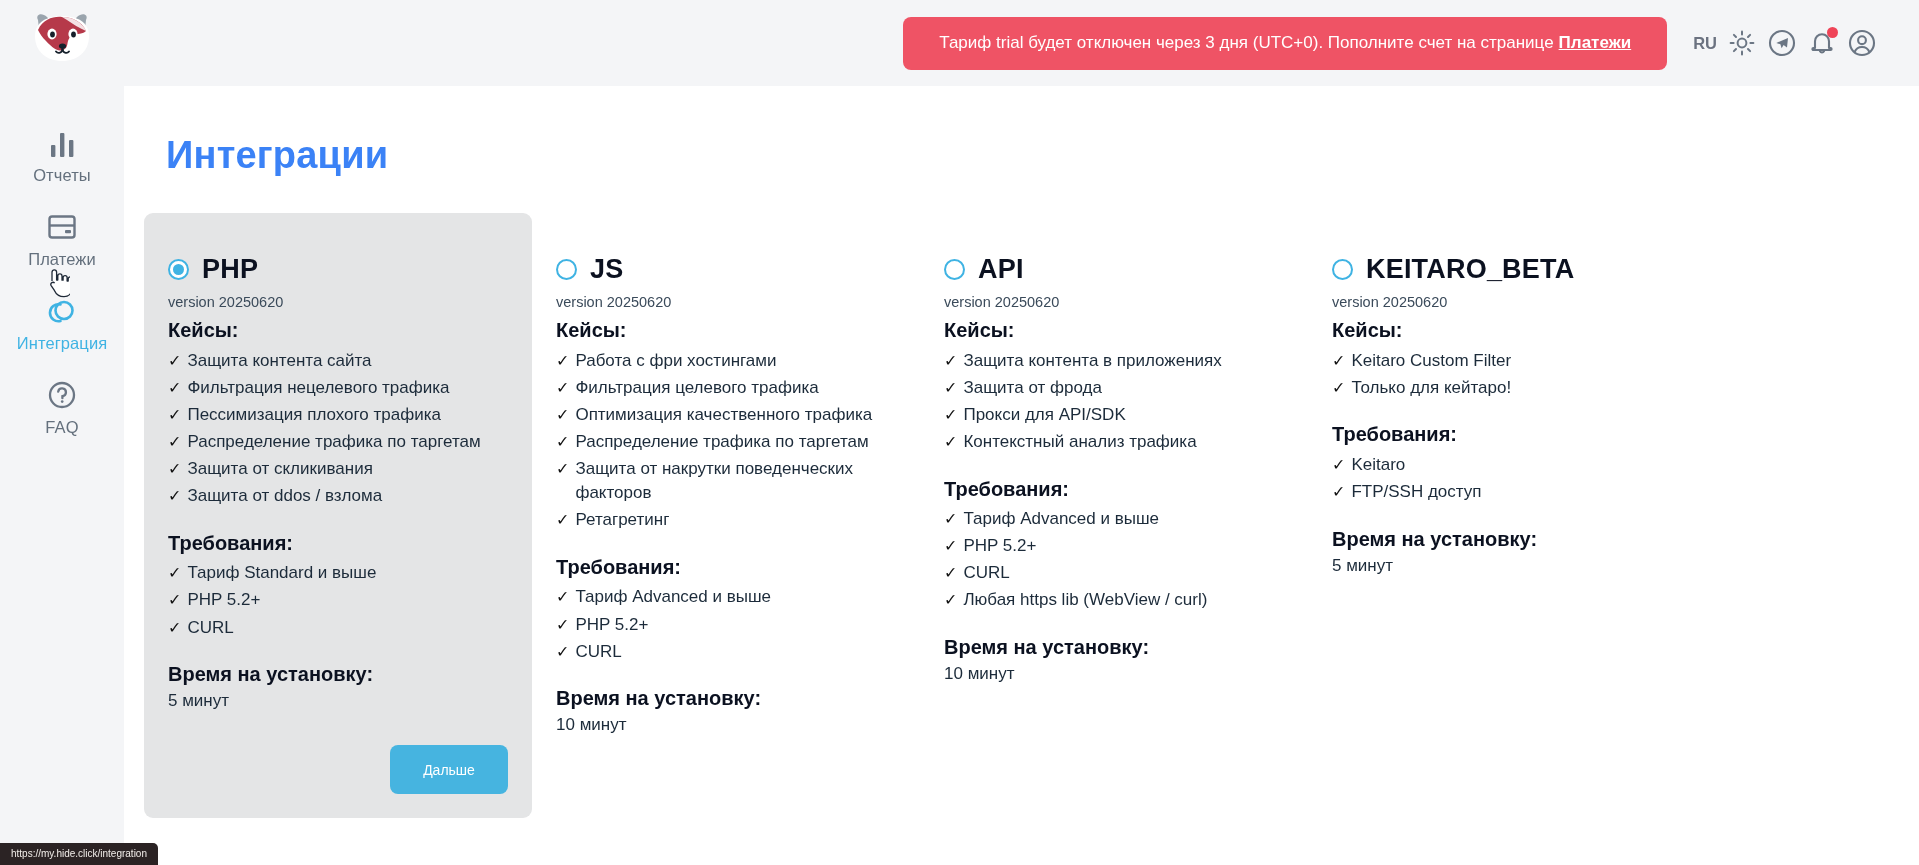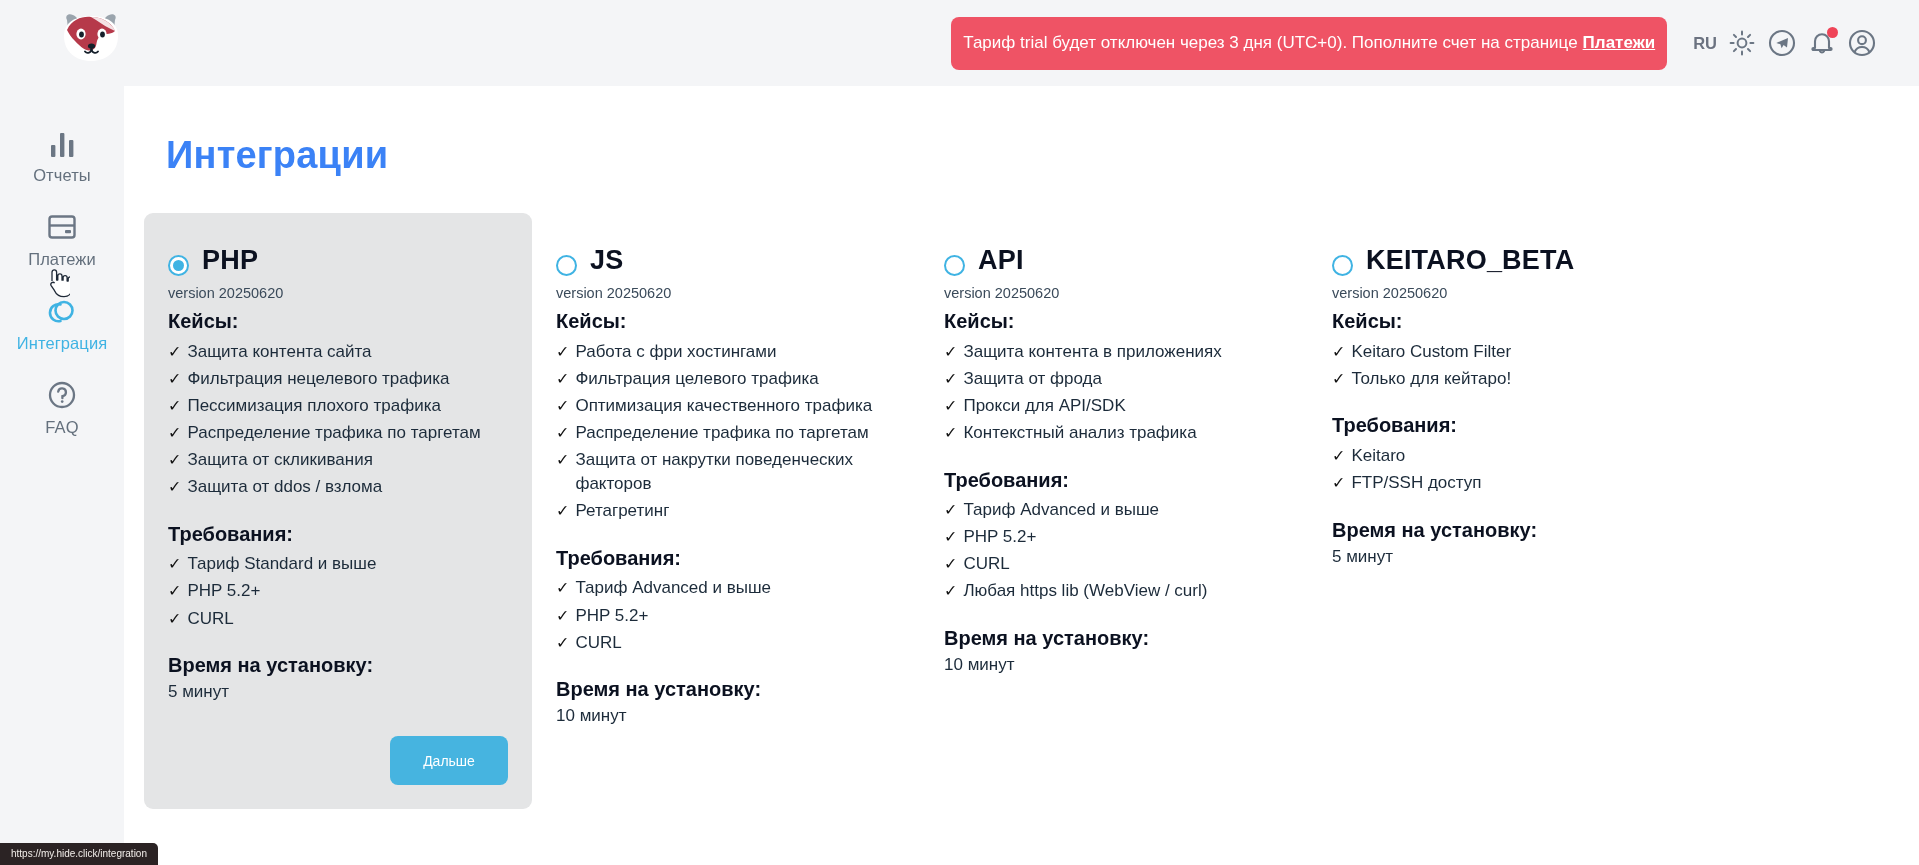--- a/index.html
+++ b/index.html
@@ -9,21 +9,21 @@
     font-family: "Liberation Sans", sans-serif;
     overflow: hidden;
   }
   #app { position: relative; width: 1919px; height: 865px; }
 
   
   .sidebar {
     position: absolute; left: 0; top: 0;
     width: 124px; height: 865px;
     background: #f4f5f7;
-    display: flex; flex-direction: column; align-items: flex-end;
+    display: flex; flex-direction: column; align-items: center;
   }
   .logo { margin-top: 10px; width: 66px; height: 56px; }
   .nav { margin-top: 46px; width: 100%; display: flex; flex-direction: column; align-items: center; }
   .nav-item {
     width: 100%; padding: 13px 0 11px 0;
     display: flex; flex-direction: column; align-items: center;
     cursor: pointer; text-decoration: none;
   }
   .nav-icon { height: 36px; display: flex; align-items: center; justify-content: center; }
   .nav-label {
@@ -34,21 +34,21 @@
 
   
   .topbar {
     position: absolute; left: 124px; top: 0; right: 0; height: 86px;
     display: flex; align-items: center; justify-content: flex-end;
     background: #f4f5f7;
   }
   .alert {
     background: #ef5365; color: #fff;
     border-radius: 8px;
-    height: 53px; padding: 0 12px;
+    height: 53px; padding: 0 36px;
     display: flex; align-items: center;
     font-size: 17px; white-space: nowrap;
     margin-right: 26px;
   }
   .alert a { color: #fff; font-weight: bold; text-decoration: underline; margin-left: 5px; }
   .top-icons { display: flex; align-items: center; gap: 10px; margin-right: 42px; }
   .lang { color: #6b7280; font-size: 16.5px; font-weight: bold; cursor: pointer; }
   .ticon { width: 30px; height: 30px; position: relative; cursor: pointer;
            display:flex; align-items:center; justify-content:center; }
   .badge-dot {
@@ -74,21 +74,21 @@
   }
   .card {
     width: 388px; flex: 0 0 388px;
     padding: 32px 24px 24px 24px;
     border-radius: 9px;
     background: transparent;
     position: relative;
   }
   .card.selected { background: #e4e5e6; min-height: 596px; }
 
-  .card-head { display: flex; align-items: flex-end; gap: 13px; }
+  .card-head { display: flex; align-items: center; gap: 13px; margin-top: 9px; }
   .radio {
     width: 21px; height: 21px; border-radius: 50%;
     border: 2.5px solid #3fb3e3; background: #fff;
     display: flex; align-items: center; justify-content: center;
     flex: 0 0 21px; cursor: pointer;
   }
   .radio .dot { width: 11px; height: 11px; border-radius: 50%; background: #3fb3e3; }
   .card-title { font-size: 27px; font-weight: bold; color: #0b1120; letter-spacing: .2px; }
   .card-version { margin-top: 9px; font-size: 14.5px; color: #3a4a5a; }
 

